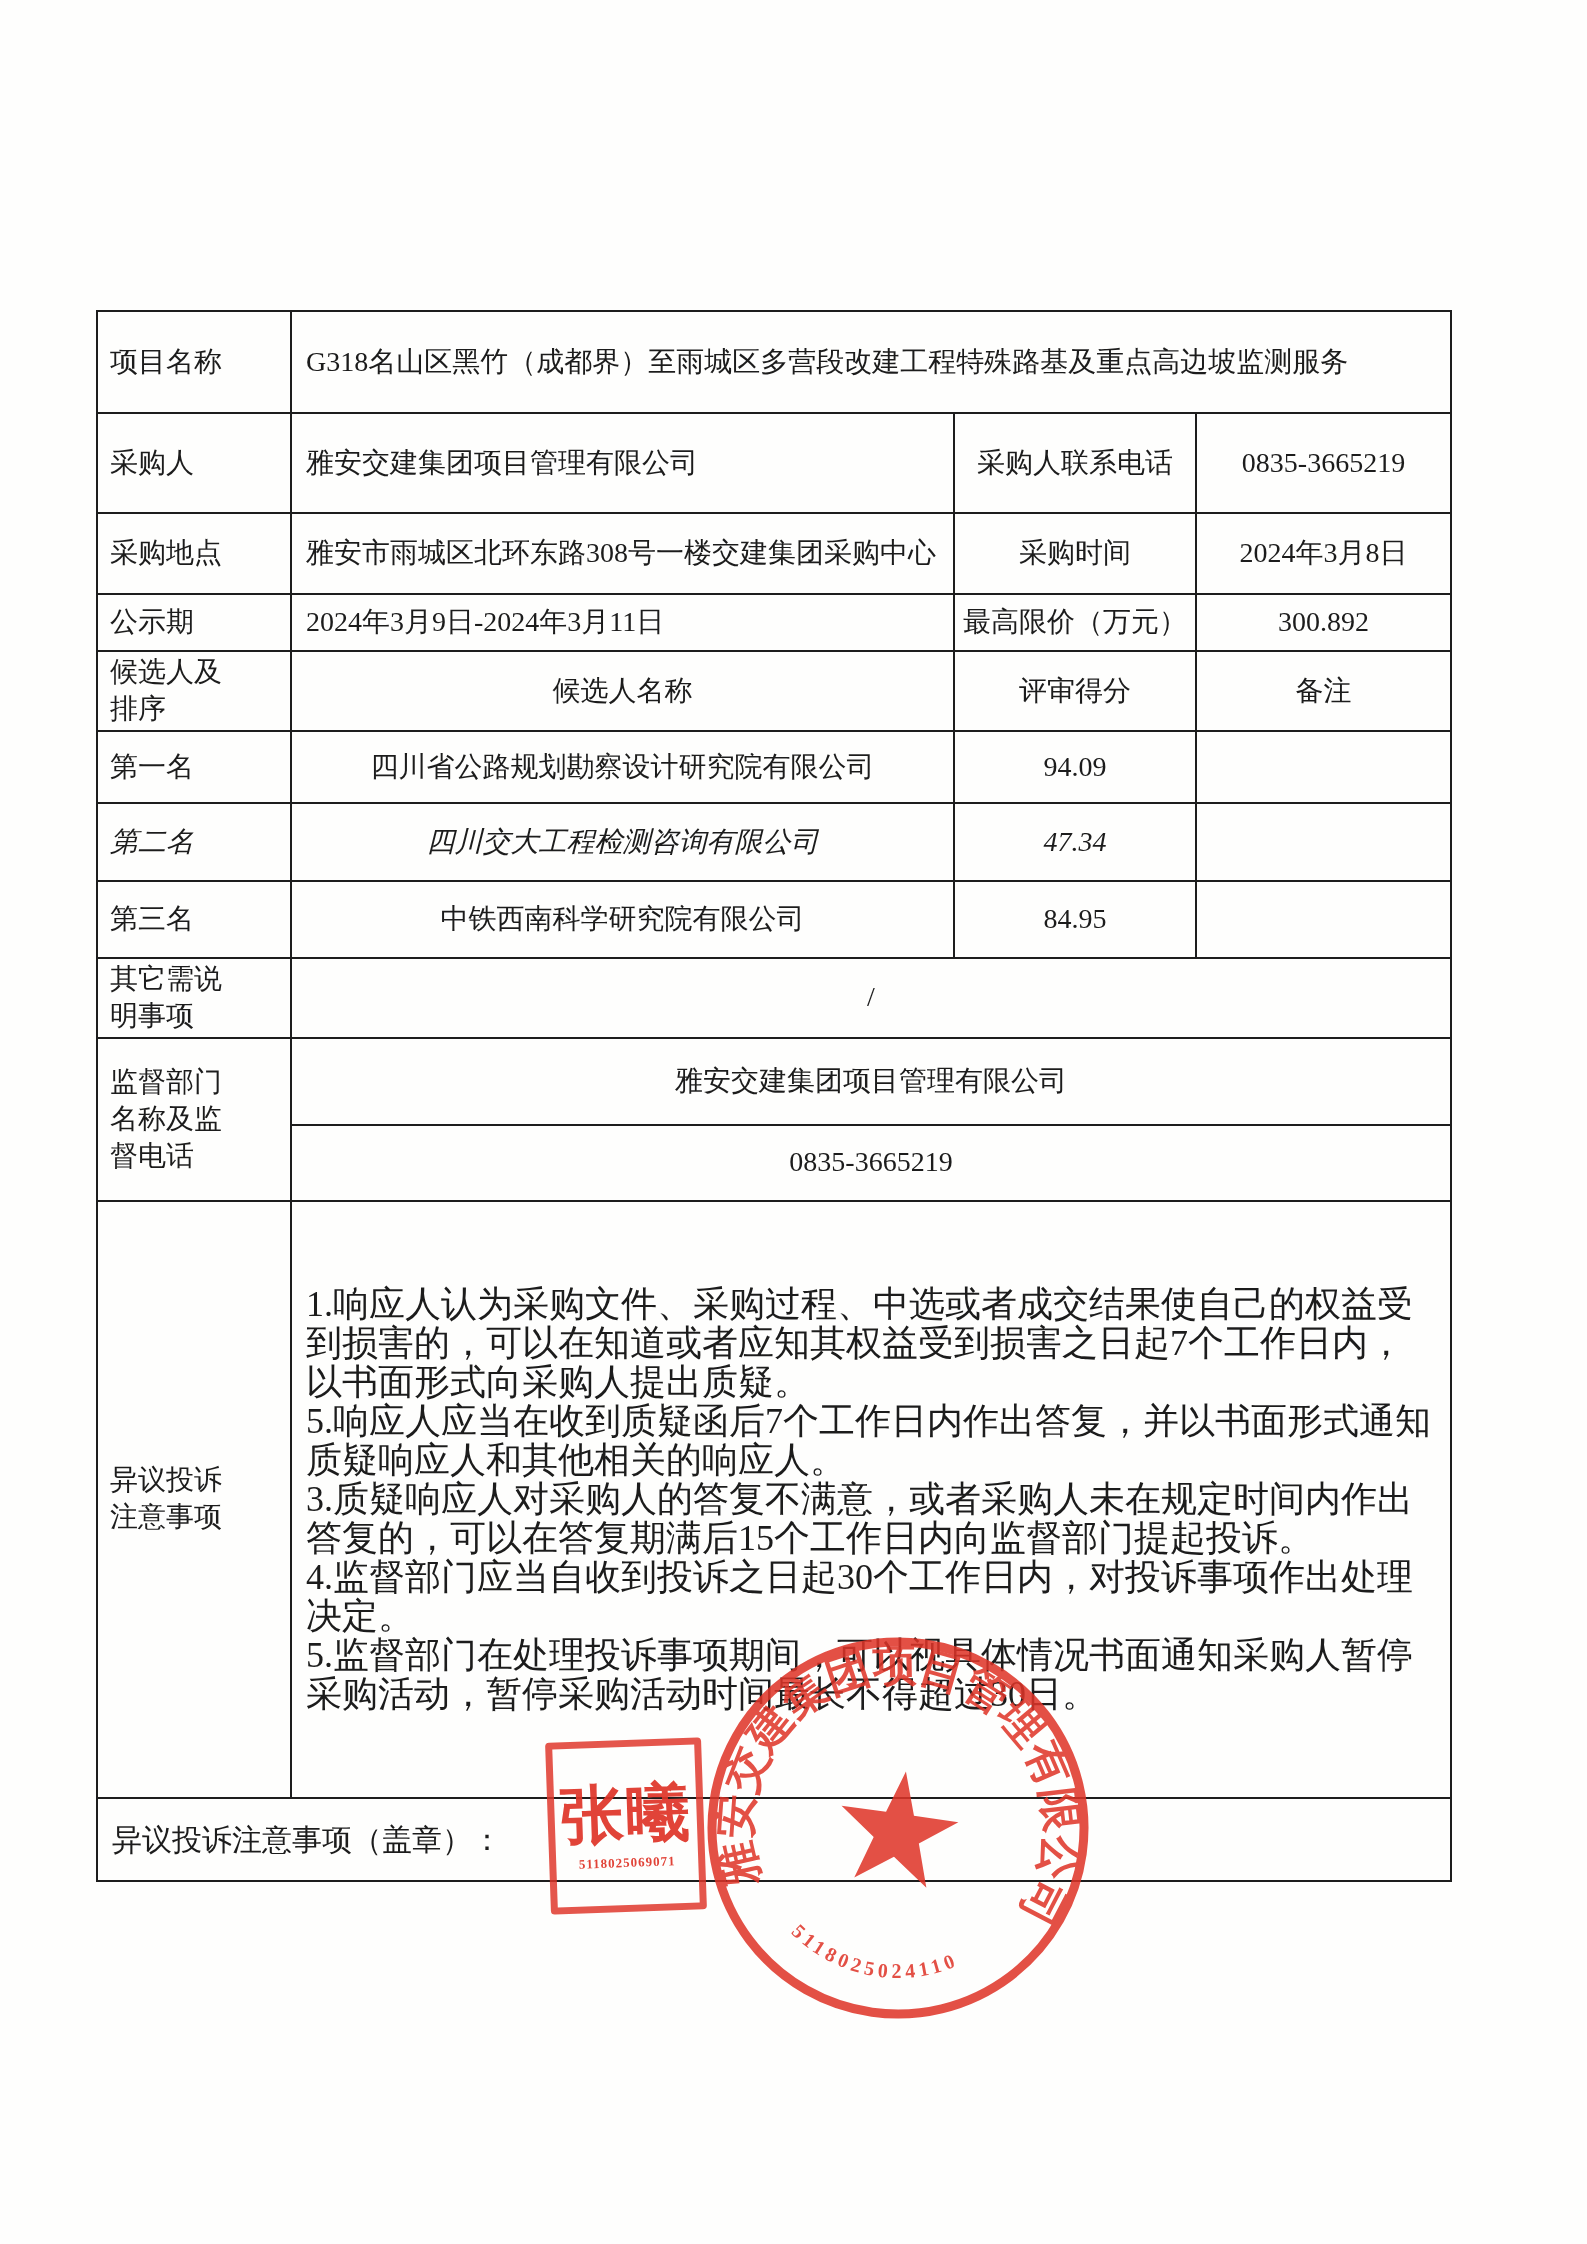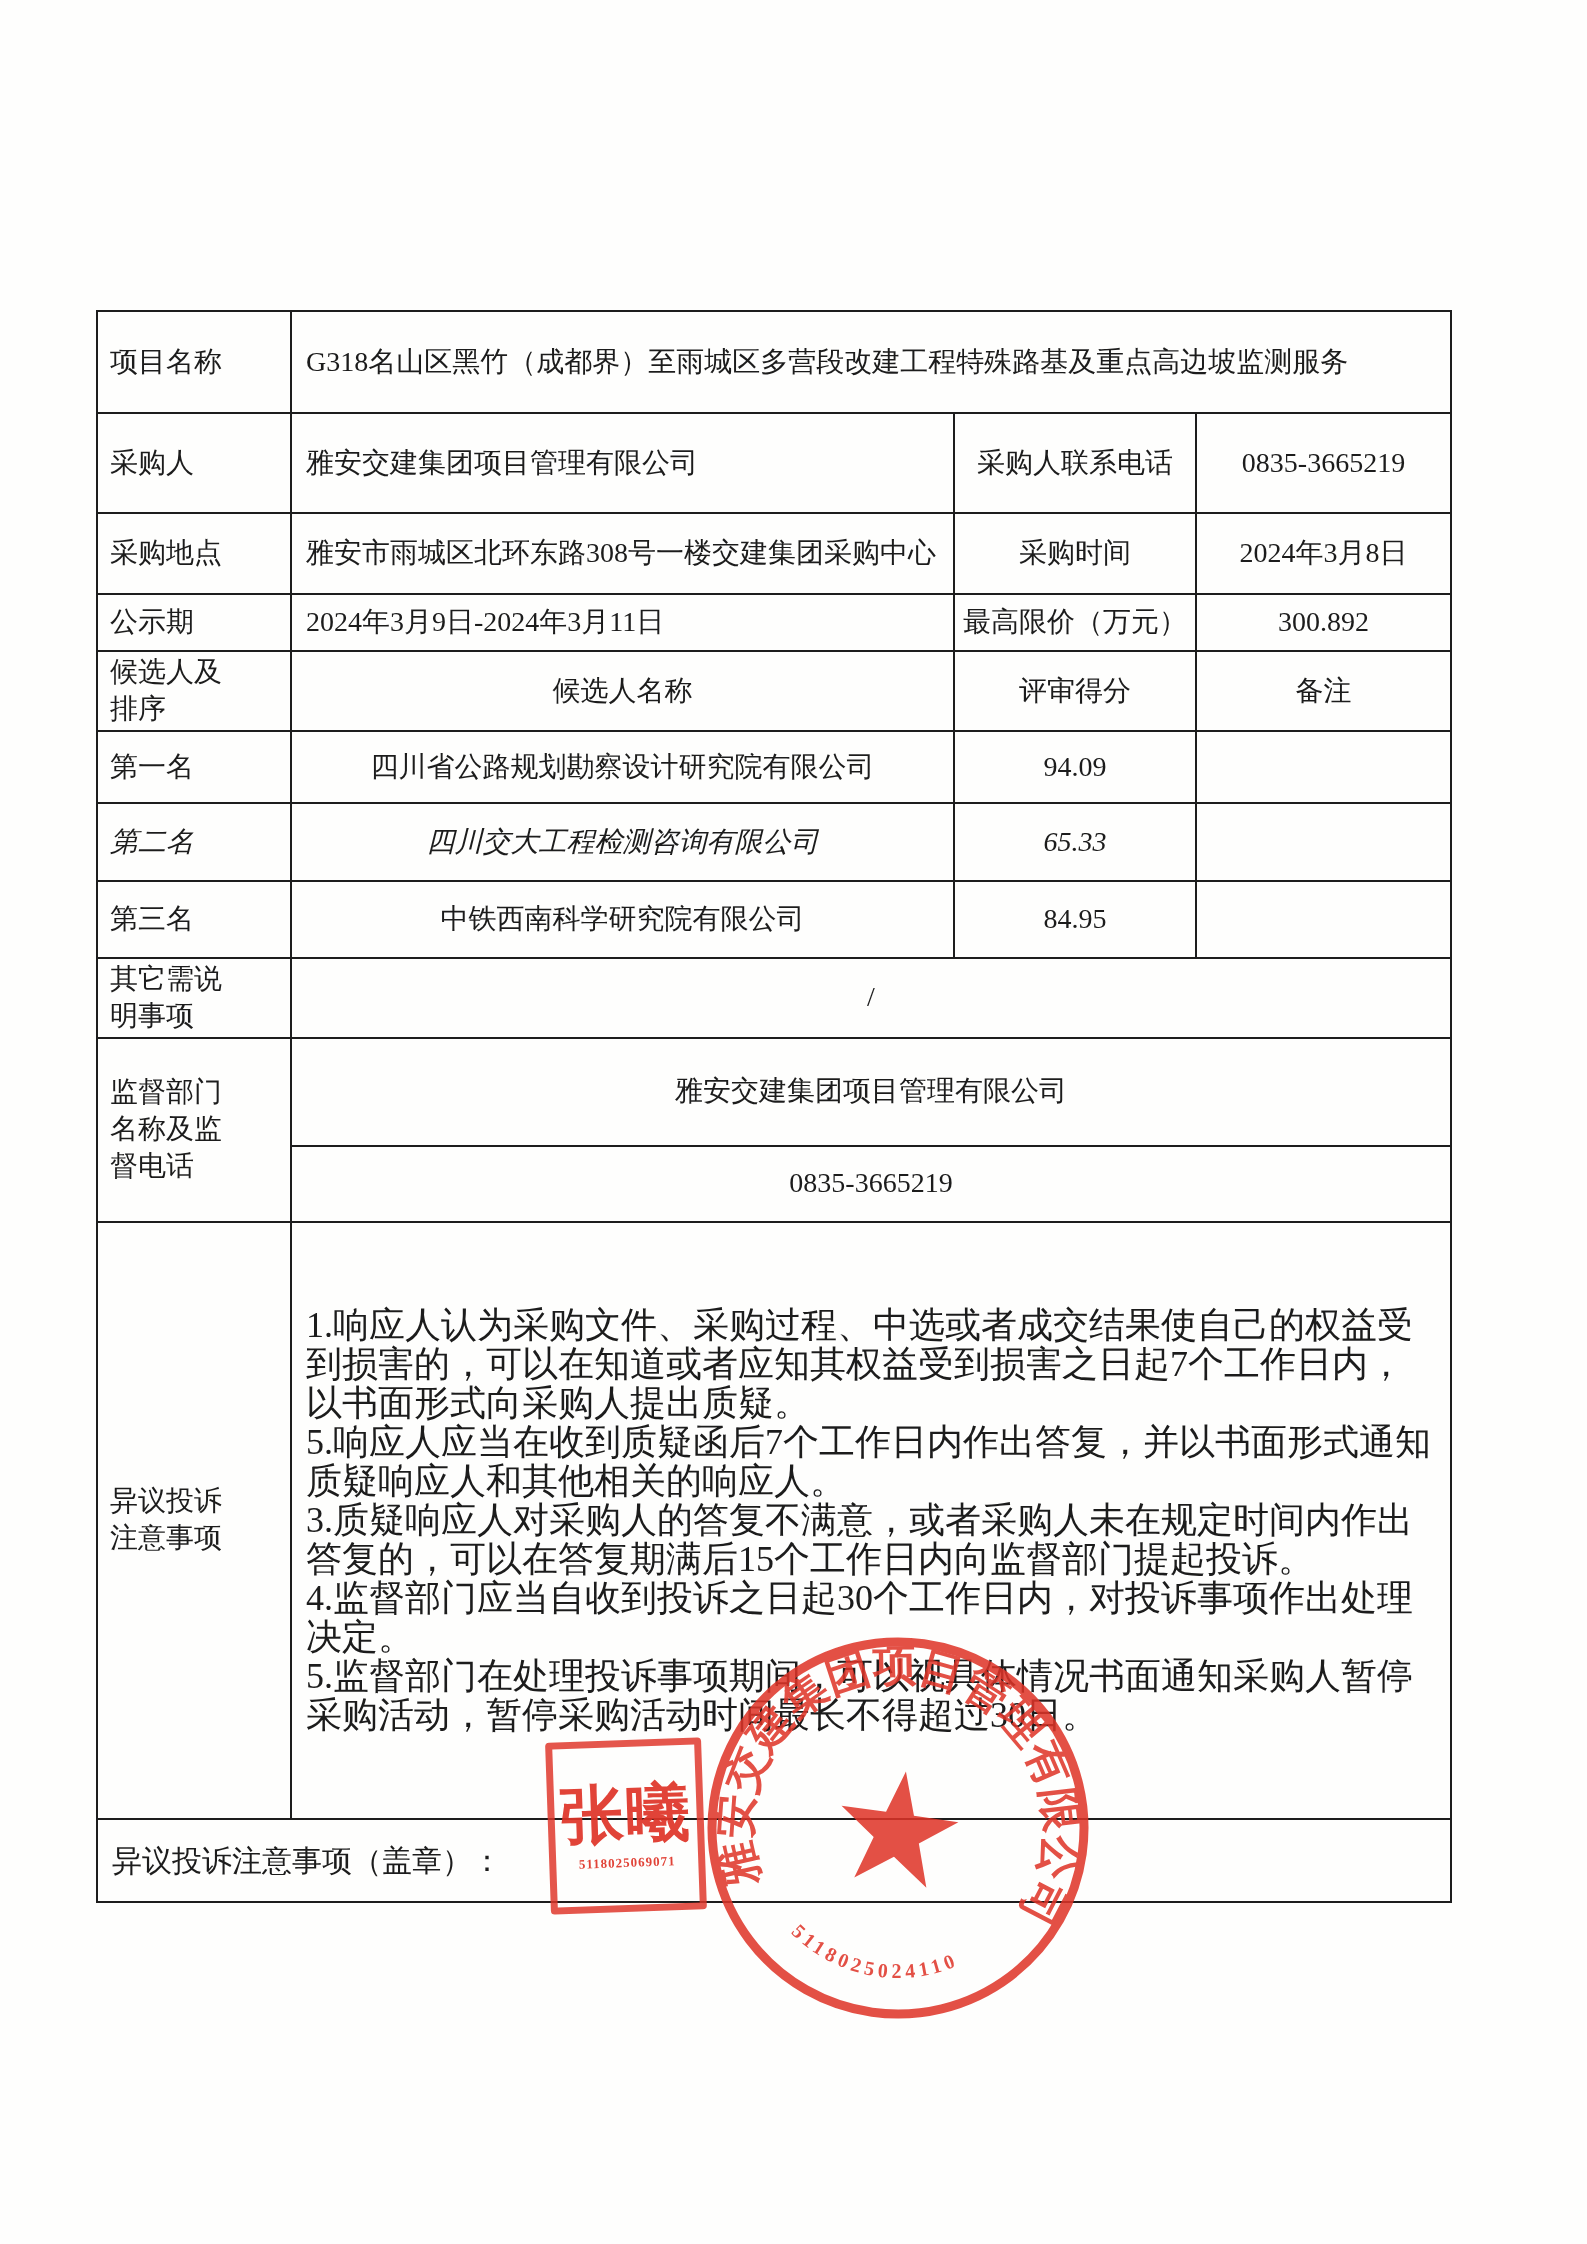--- a/index.html
+++ b/index.html
@@ -32,21 +32,21 @@
   td.lbl{
     text-align:left;
     padding:2px 44px 2px 12px; 
   }
   td.left{text-align:left;padding-left:14px;}
   td.c{text-align:center;margin-left:14px;}
   td.nw{white-space:nowrap;overflow:visible;}
   tr.r1{height:102px;} tr.r2{height:100px;} tr.r3{height:81px;}
   tr.r4{height:57px;}  tr.r5{height:80px;}  tr.r6{height:72px;}
   tr.r7{height:78px;font-style:italic;}  tr.r8{height:77px;}  tr.r9{height:75px;}
-  tr.r10a{height:108px;} tr.r10b{height:76px;}
+  tr.r10a{height:87px;} tr.r10b{height:76px;}
   tr.r11{height:597px;} tr.r12{height:83px;}
   td.notes{
     vertical-align:middle;text-align:left;
     padding:10px 18px 10px 14px;
     line-height:39px;font-size:36px;
   }
   td.sig{font-size:30px;text-align:left;padding-left:14px;}
   
   .stamp-square{
     position:absolute;left:548px;top:1740px;
@@ -116,21 +116,21 @@
       </tr>
       <tr class="r6">
         <td class="lbl">第一名</td>
         <td class="c">四川省公路规划勘察设计研究院有限公司</td>
         <td class="c">94.09</td>
         <td class="c"></td>
       </tr>
       <tr class="r7">
         <td class="lbl">第二名</td>
         <td class="c">四川交大工程检测咨询有限公司</td>
-        <td class="c">65.33</td>
+        <td class="c">47.34</td>
         <td class="c"></td>
       </tr>
       <tr class="r8">
         <td class="lbl">第三名</td>
         <td class="c">中铁西南科学研究院有限公司</td>
         <td class="c">84.95</td>
         <td class="c"></td>
       </tr>
       <tr class="r9">
         <td class="lbl">其它需说明事项</td>

